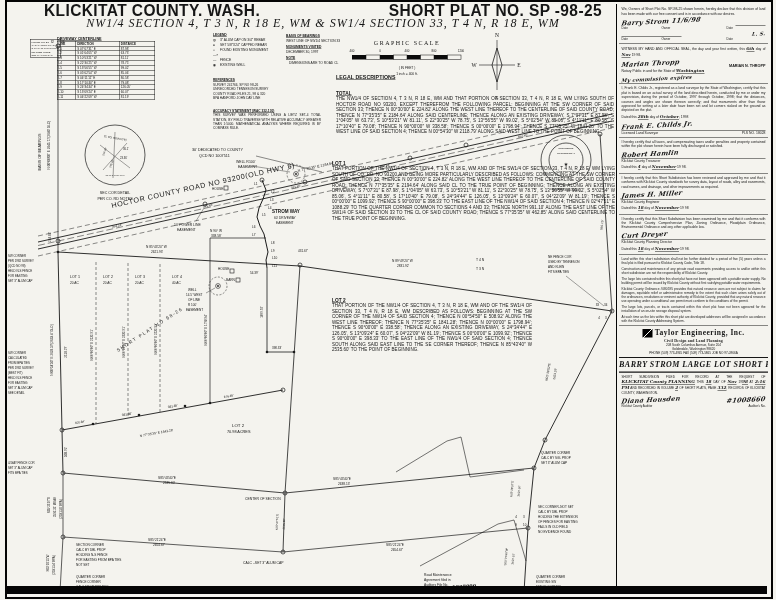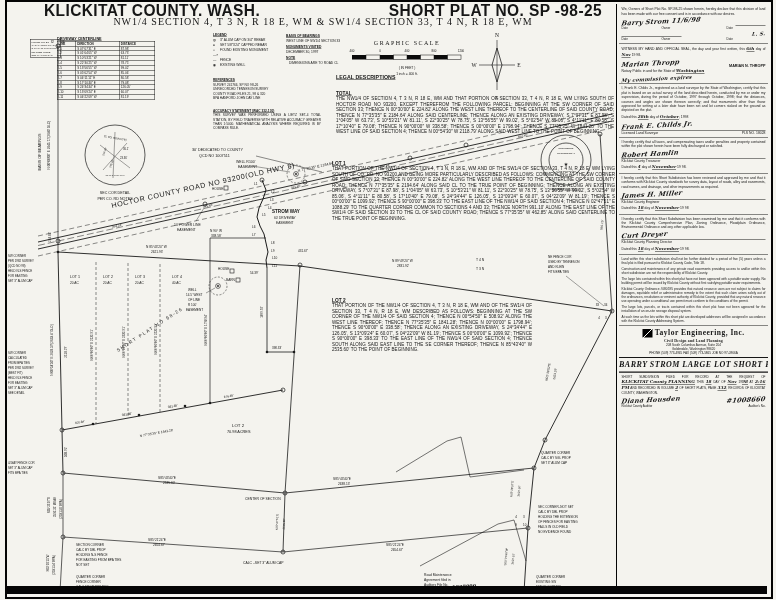--- a/index.html
+++ b/index.html
@@ -10,21 +10,21 @@
   #colrule{position:absolute;left:616px;top:4px;height:582px;border-left:1.2px solid #050505;}
   svg text{fill:#161616;}
   
   .half{position:absolute;transform:scale(.5);transform-origin:0 0;}
   .hd{font-weight:bold;text-decoration:underline;}
   
   #title{position:absolute;left:30px;top:0px;width:586px;display:flex;justify-content:space-between;
          padding:0 14px;box-sizing:border-box;font-weight:bold;font-size:15.5px;letter-spacing:.4px;
          transform:scaleY(1.12);transform-origin:0 0;white-space:nowrap;}
   #subtitle{position:absolute;left:30px;top:16px;width:586px;text-align:center;
-            font-family:"Liberation Serif",serif;font-size:10px;letter-spacing:1px;white-space:nowrap;}
+            font-family:"Liberation Serif",serif;font-style:italic;font-size:12px;letter-spacing:1px;white-space:nowrap;}
   
   .tl{line-height:1.3;}
   #foundbox{left:30px;top:39px;width:56px;font-size:5px;border:1px solid #161616;padding:1px 2px;}
   #drvtable{left:57px;top:36px;width:206px;font-size:6px;}
   #drvtable table{border-collapse:collapse;width:196px;margin-top:1px;}
   #drvtable th,#drvtable td{border:1px solid #161616;padding:0 2px;line-height:1.45;font-size:6px;text-align:left;white-space:nowrap;}
   #drvtable .t{font-size:7.5px;}
   #legendbox{left:213px;top:32px;width:240px;font-size:6.6px;line-height:1.55;}
   #legendbox .g{display:inline-block;width:14px;}
   #refsbox{left:213px;top:78px;width:240px;font-size:6.4px;line-height:1.4;}

